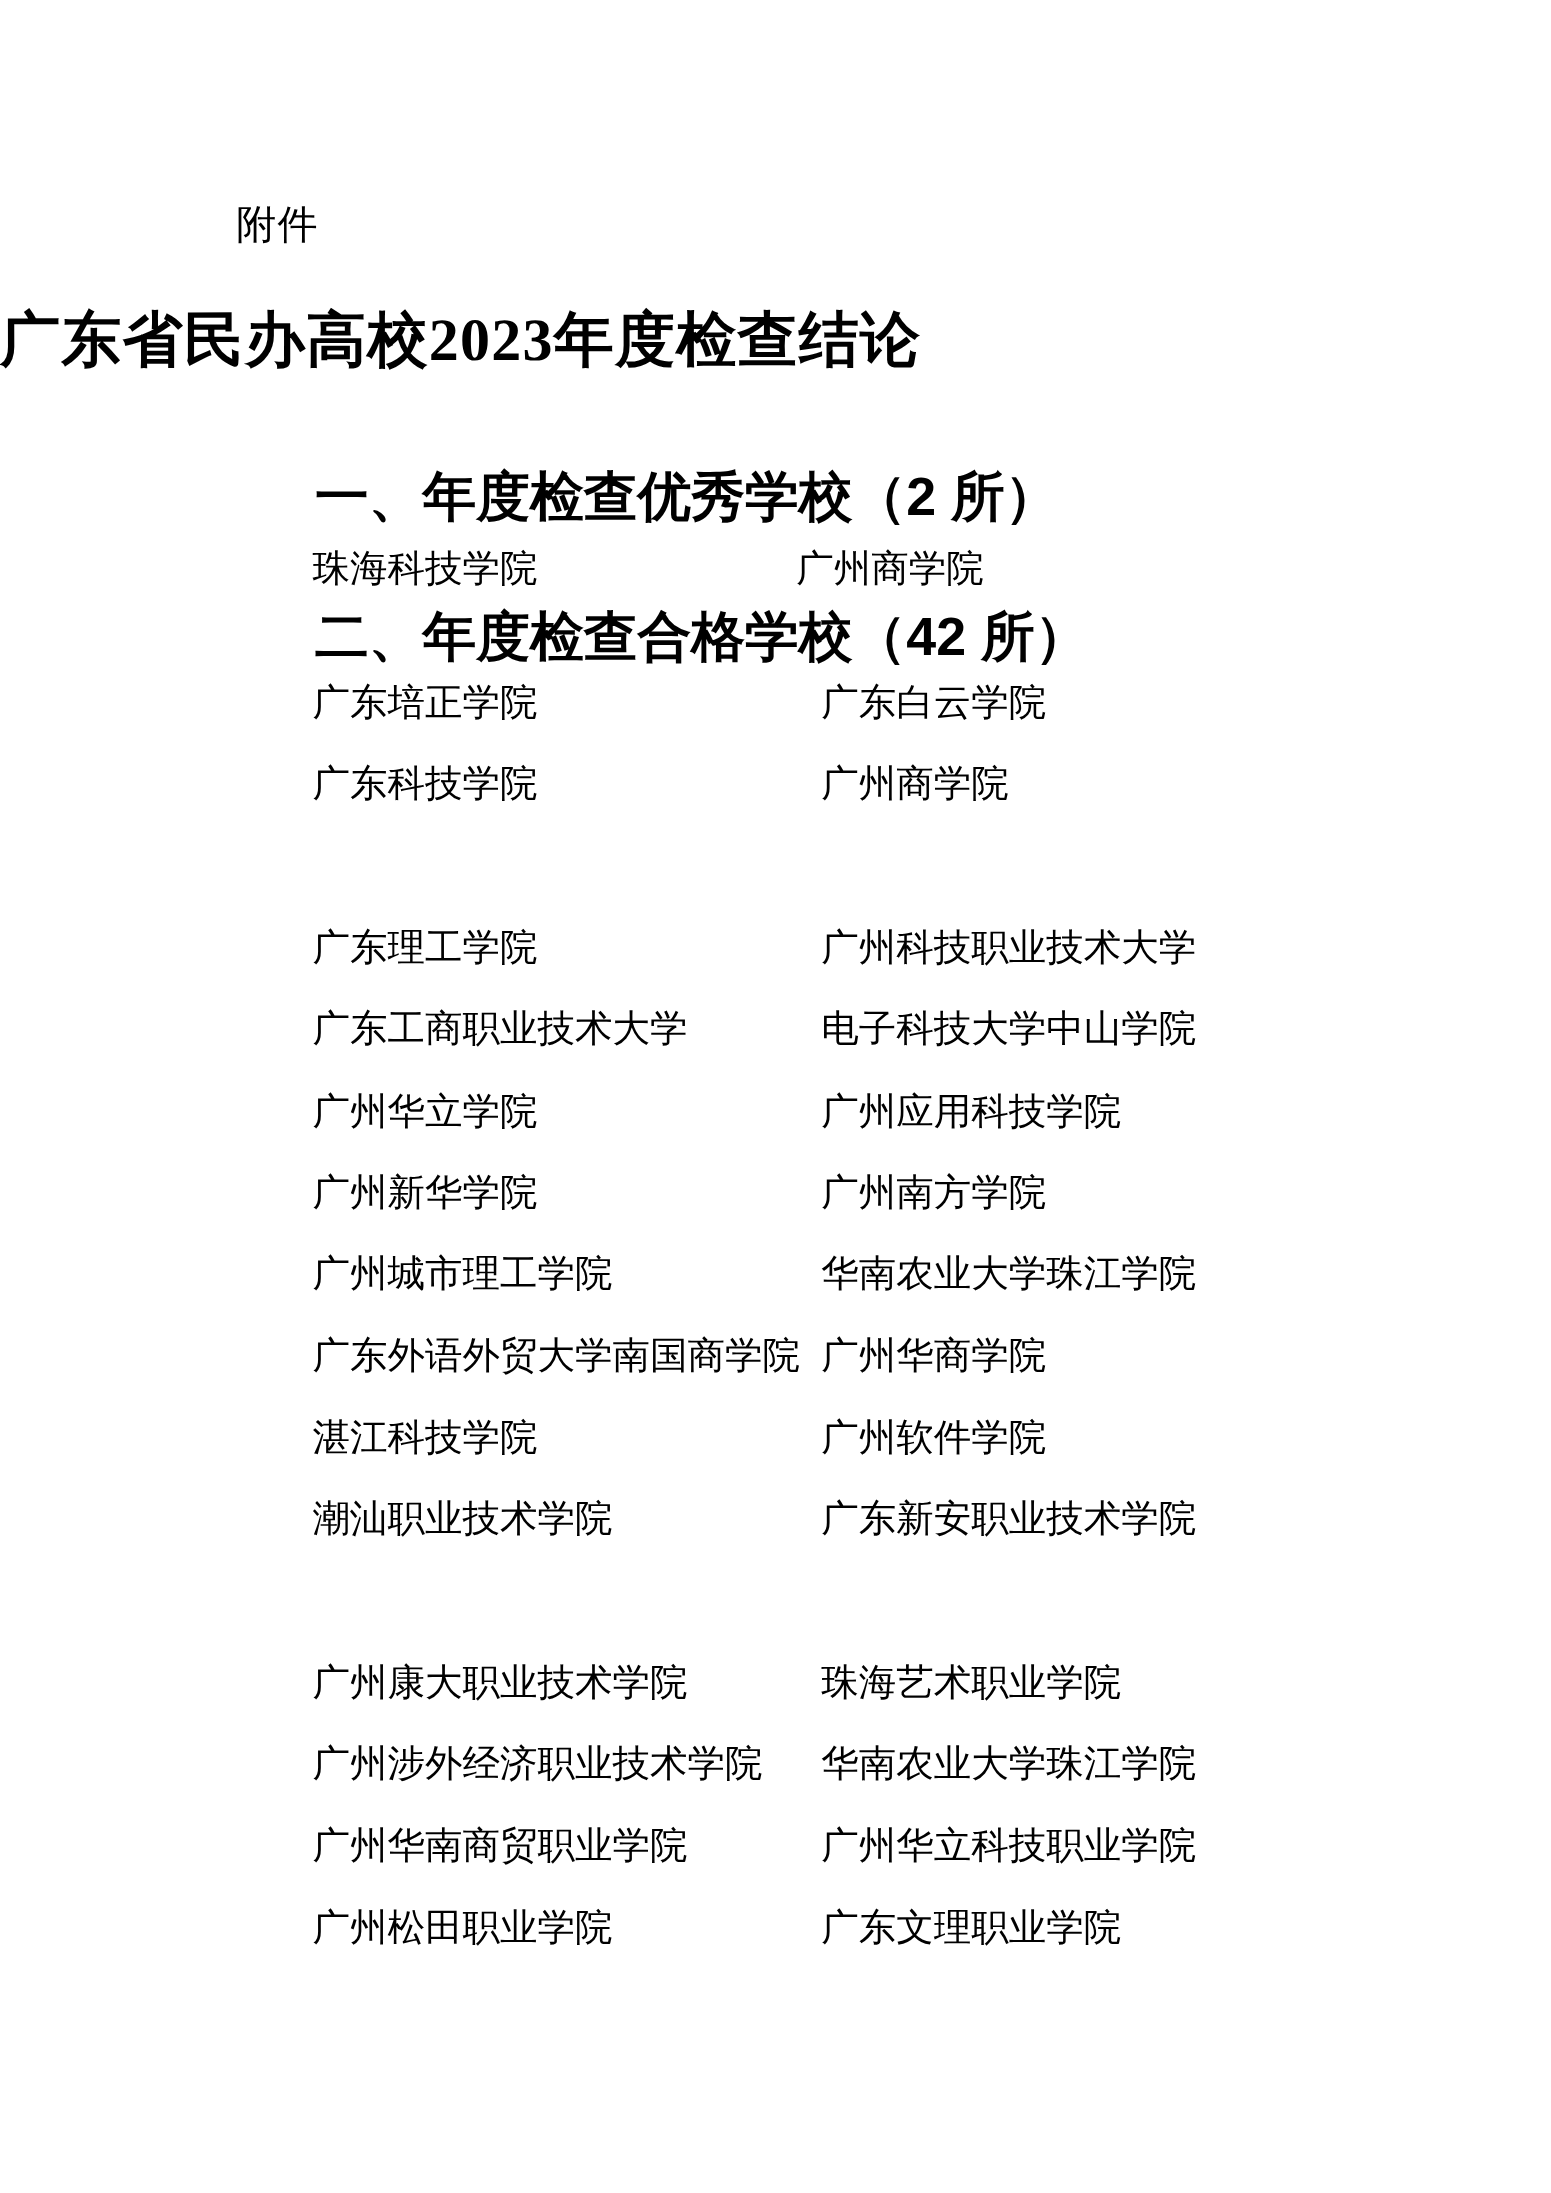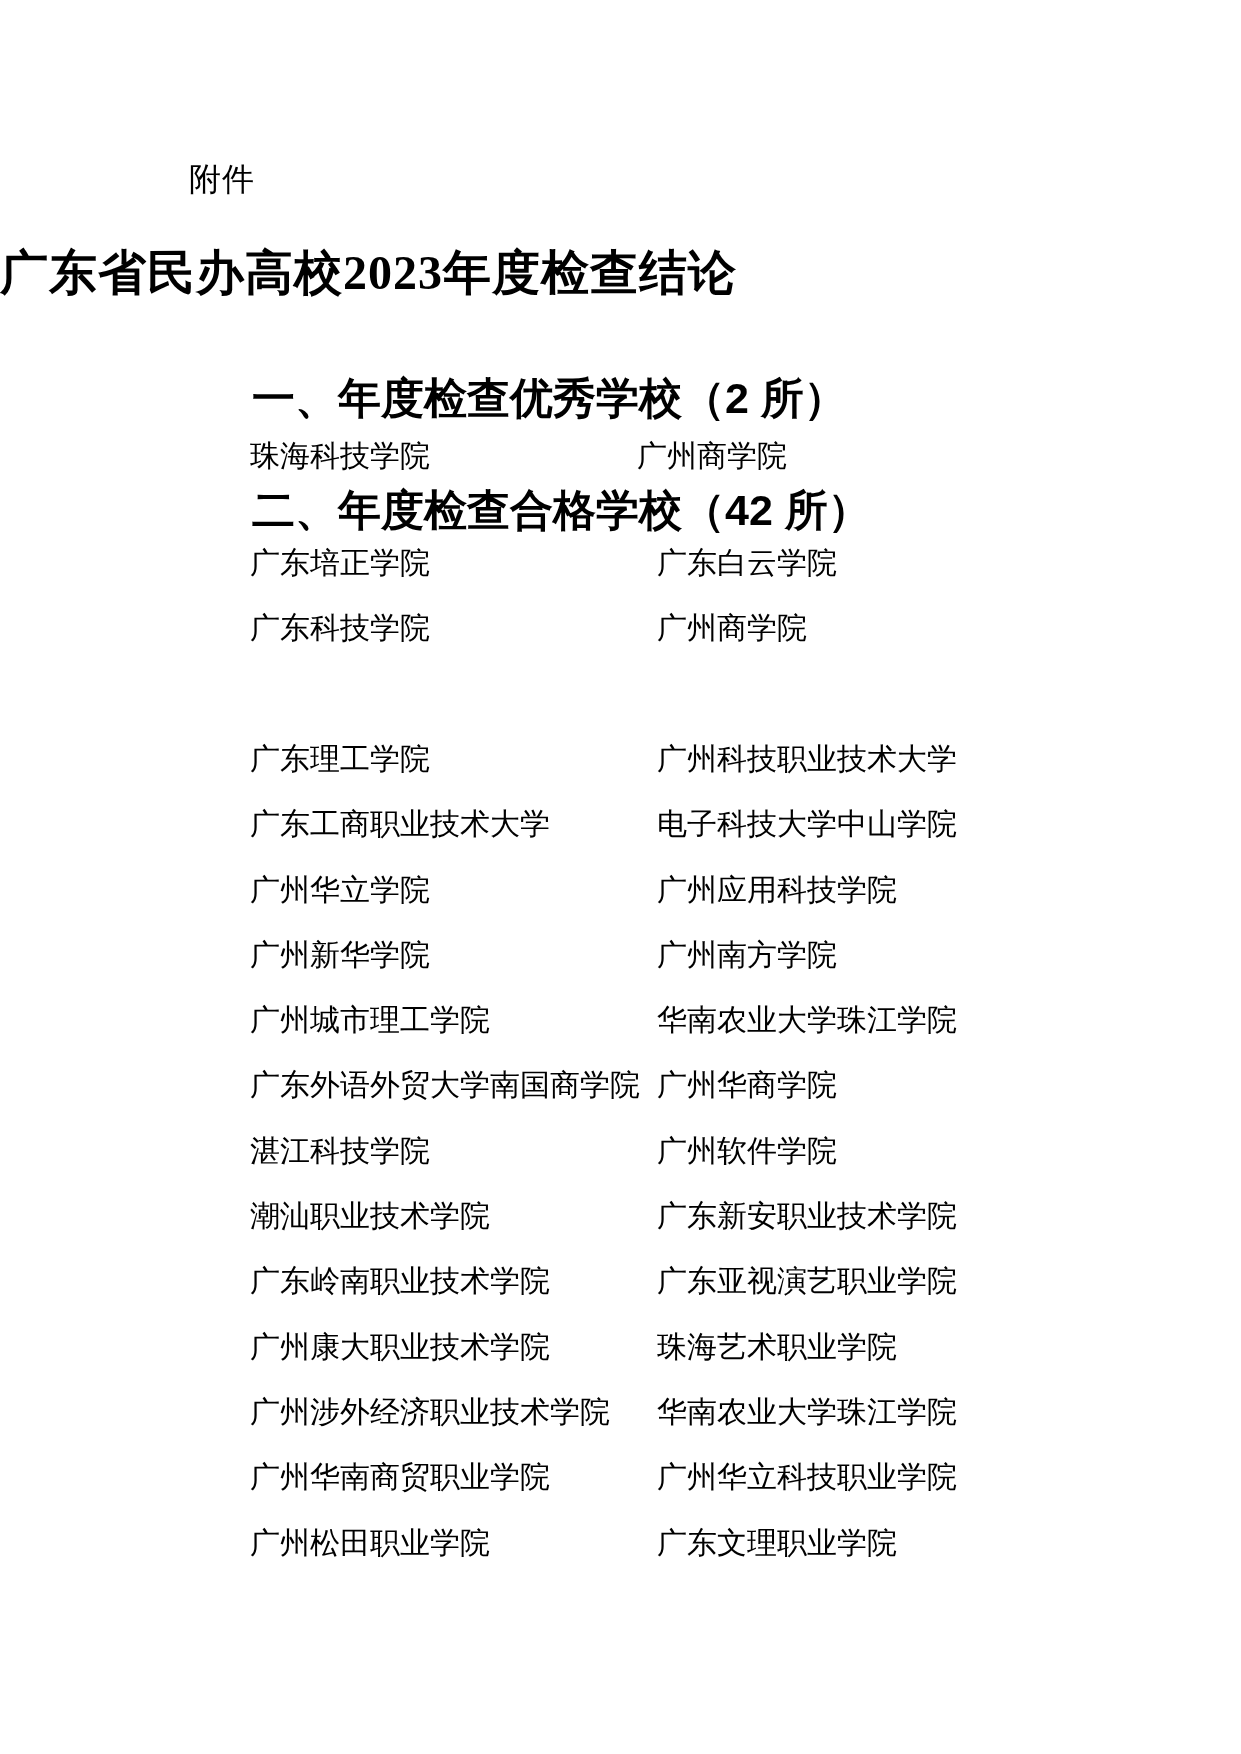--- a/index.html
+++ b/index.html
@@ -126,24 +126,20 @@
     <span class="col-right">广州华商学院</span>
   </div>
   <div class="school-row" style="top:1136px">
     <span class="col-left">湛江科技学院</span>
     <span class="col-right">广州软件学院</span>
   </div>
   <div class="school-row" style="top:1201px">
     <span class="col-left">潮汕职业技术学院</span>
     <span class="col-right">广东新安职业技术学院</span>
   </div>
-  <div class="school-row" style="top:1266px">
-    <span class="col-left">广东岭南职业技术学院</span>
-    <span class="col-right">广东亚视演艺职业学院</span>
-  </div>
   <div class="school-row" style="top:1332px">
     <span class="col-left">广州康大职业技术学院</span>
     <span class="col-right">珠海艺术职业学院</span>
   </div>
   <div class="school-row" style="top:1397px">
     <span class="col-left">广州涉外经济职业技术学院</span>
     <span class="col-right">华南农业大学珠江学院</span>
   </div>
   <div class="school-row" style="top:1462px">
     <span class="col-left">广州华南商贸职业学院</span>

